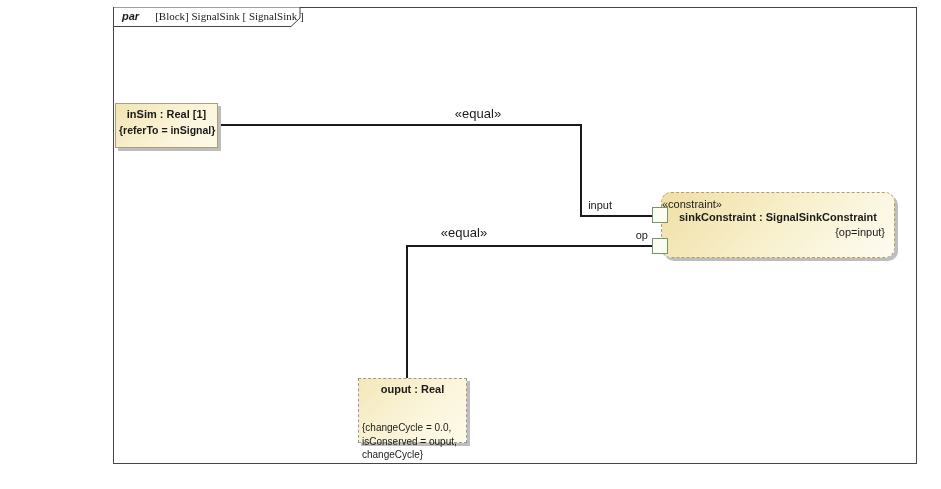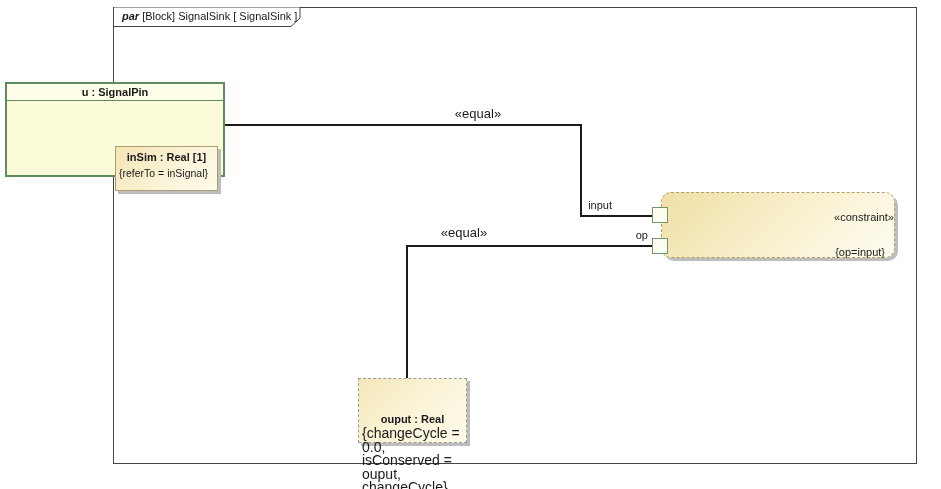--- a/index.html
+++ b/index.html
@@ -7,65 +7,65 @@
   .canvas {
     position:relative; width:941px; height:489px; background:#ffffff;
     font-family:"Liberation Sans", sans-serif; color:#1a1a1a; overflow:hidden;
   }
 
   
   .frame { position:absolute; left:113px; top:7px; width:804px; height:457px; border:1px solid #454545; background:transparent; }
   .frame-tab-svg { position:absolute; left:113px; top:7px; }
   .frame-tab-text { position:absolute; left:113px; top:10px; width:188px; font-size:11px; white-space:nowrap; padding-left:9px; }
   .frame-tab-text .kind { font-weight:bold;font-style:italic; }
-  .frame-tab-text .rest { margin-left:3px; }
+  .frame-tab-text .rest { margin-left:16px;font-family:Liberation Serif, serif; }
 
   
   .line { position:absolute; background:#1a1a1a; }
 
   
   .block-signalpin { position:absolute; left:5px; top:82px; width:220px; height:95px; border:2px solid #5E8C5E; background:#FBFBD9; }
   .block-signalpin .header { height:17px; background:#FEFEE9; border-bottom:1px solid #5E8C5E; text-align:center; font-weight:bold; font-size:11px; line-height:16px; }
 
   
   .pin-insim { position:absolute; left:115px; top:103px; width:103px; height:45px;
     background:linear-gradient(135deg,#F2E5B4 0%, #FBF5DC 65%, #FDFAE8 100%);
-    border:1px solid #AE9E76; box-shadow:3px 3px 0 #BDBDBD; font-size:11px;margin-top:43px; }
+    border:1px solid #AE9E76; box-shadow:3px 3px 0 #BDBDBD; font-size:11px; }
   .pin-insim .title { text-align:center; font-weight:bold; padding-top:4px; }
-  .pin-insim .prop { font-size:10.5px; padding:4px 0 0 3px; }
+  .pin-insim .prop { font-size:10.5px; padding:4px 0 0 3px;font-weight:bold; }
 
   
   .constraint-block { position:absolute; left:661px; top:192px; width:234px; height:66px;
     border:1.5px dashed #AFA06B; border-radius:10px;
     background:linear-gradient(135deg,#F0DFA5 0%, #F8F0CC 50%, #FEFCF2 100%);
     box-shadow:3px 3px 0 #BDBDBD; font-size:11px; }
-  .constraint-block .stereotype { text-align:right; padding-top:18px; }
+  .constraint-block .stereotype { text-align:left; padding-top:5px; }
   .constraint-block .title { text-align:center; font-weight:bold; padding-top:1px; }
-  .constraint-block .prop { text-align:right; padding:3px 9px 0 0;margin-top:20px; }
+  .constraint-block .prop { text-align:right; padding:3px 9px 0 0; }
 
   
   .port { position:absolute; width:16px; height:16px; background:#FBFDF0; border:1.5px solid #6E9670; }
   .port-input { left:652px; top:207px; }
   .port-op { left:652px; top:238px; }
   .port-label { position:absolute; font-size:11px; text-align:right; white-space:nowrap; }
   .port-label-input { left:560px; top:199px; width:52px; }
   .port-label-op { left:608px; top:229px; width:40px; }
 
   
   .equal-label { position:absolute; font-size:13px; width:80px; text-align:center; }
   .equal-label-1 { left:438px; top:106px; }
   .equal-label-2 { left:424px; top:225px; }
 
   
   .ouput-block { position:absolute; left:358px; top:378px; width:109px; height:65px;
     border:1px dashed #999999;
     background:linear-gradient(135deg,#F4E8BA 0%, #FBF5DC 60%, #FDFAE8 100%);
     box-shadow:3px 3px 0 #BDBDBD; }
-  .ouput-block .title { font-size:11px; font-weight:bold; text-align:center; padding-top:4px;margin-top:30px; }
-  .ouput-block .props { font-size:14px; line-height:13.5px; padding:2px 0 0 3px; }
+  .ouput-block .title { font-size:11px; font-weight:bold; text-align:center; padding-top:4px; }
+  .ouput-block .props { font-size:10px; line-height:13.5px; padding:2px 0 0 3px;margin-top:24px; }
 </style>
 </head>
 <body>
 
 <div class="canvas">
 
   <div class="frame"></div>
   <svg class="frame-tab-svg" width="190" height="21">
     <path d="M0.5,0 V19.5 H178 L187,11 V0 Z" fill="#ffffff" stroke="#454545" stroke-width="1"></path>
   </svg>
@@ -75,31 +75,29 @@
 
   <div class="line" style="left:218px; top:124px; width:363px; height:1.5px;"></div>
   <div class="line" style="left:580px; top:124px; width:1.5px; height:92px;"></div>
   <div class="line" style="left:580px; top:215px; width:74px; height:1.5px;"></div>
   <div class="equal-label equal-label-1">«equal»</div>
 
   <div class="line" style="left:406px; top:245px; width:248px; height:1.5px;"></div>
   <div class="line" style="left:406px; top:245px; width:1.5px; height:134px;"></div>
   <div class="equal-label equal-label-2">«equal»</div>
 
-  <div class="block-signalpin">
-    <div class="header">u : SignalPin</div>
-  </div>
 
   <div class="pin-insim">
     <div class="title">inSim : Real [1]</div>
     <div class="prop">{referTo = inSignal}</div>
   </div>
 
   <div class="constraint-block">
     <div class="stereotype">«constraint»</div>
+    <div class="title">sinkConstraint : SignalSinkConstraint</div>
     <div class="prop">{op=input}</div>
   </div>
 
   <div class="port port-input"></div>
   <div class="port port-op"></div>
   <div class="port-label port-label-input">input</div>
   <div class="port-label port-label-op">op</div>
 
   <div class="ouput-block">
     <div class="title">ouput : Real</div>

